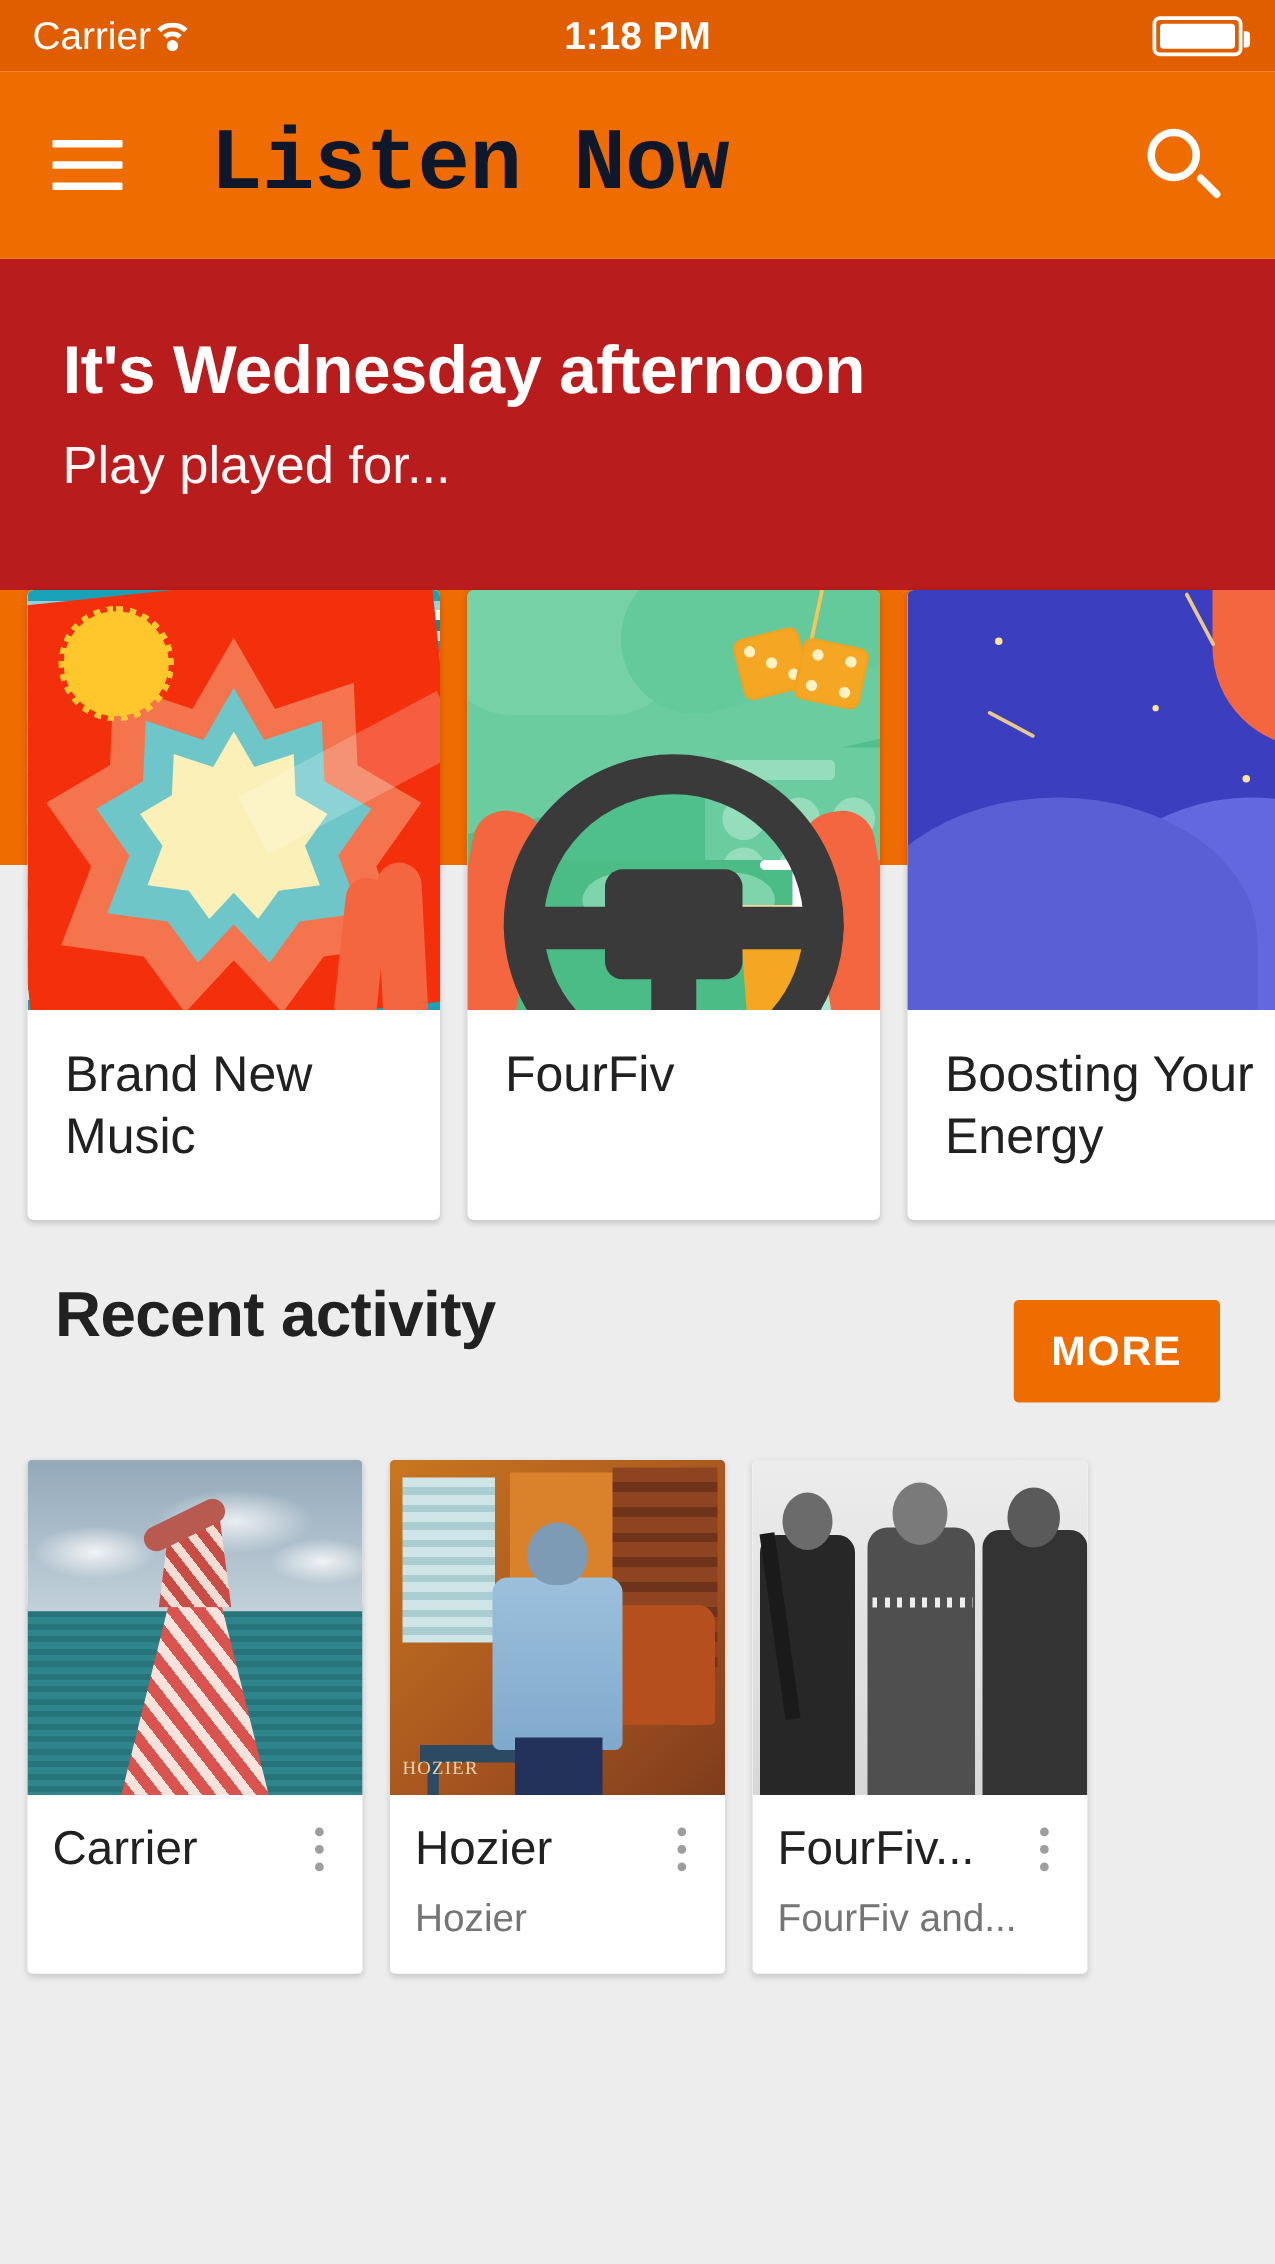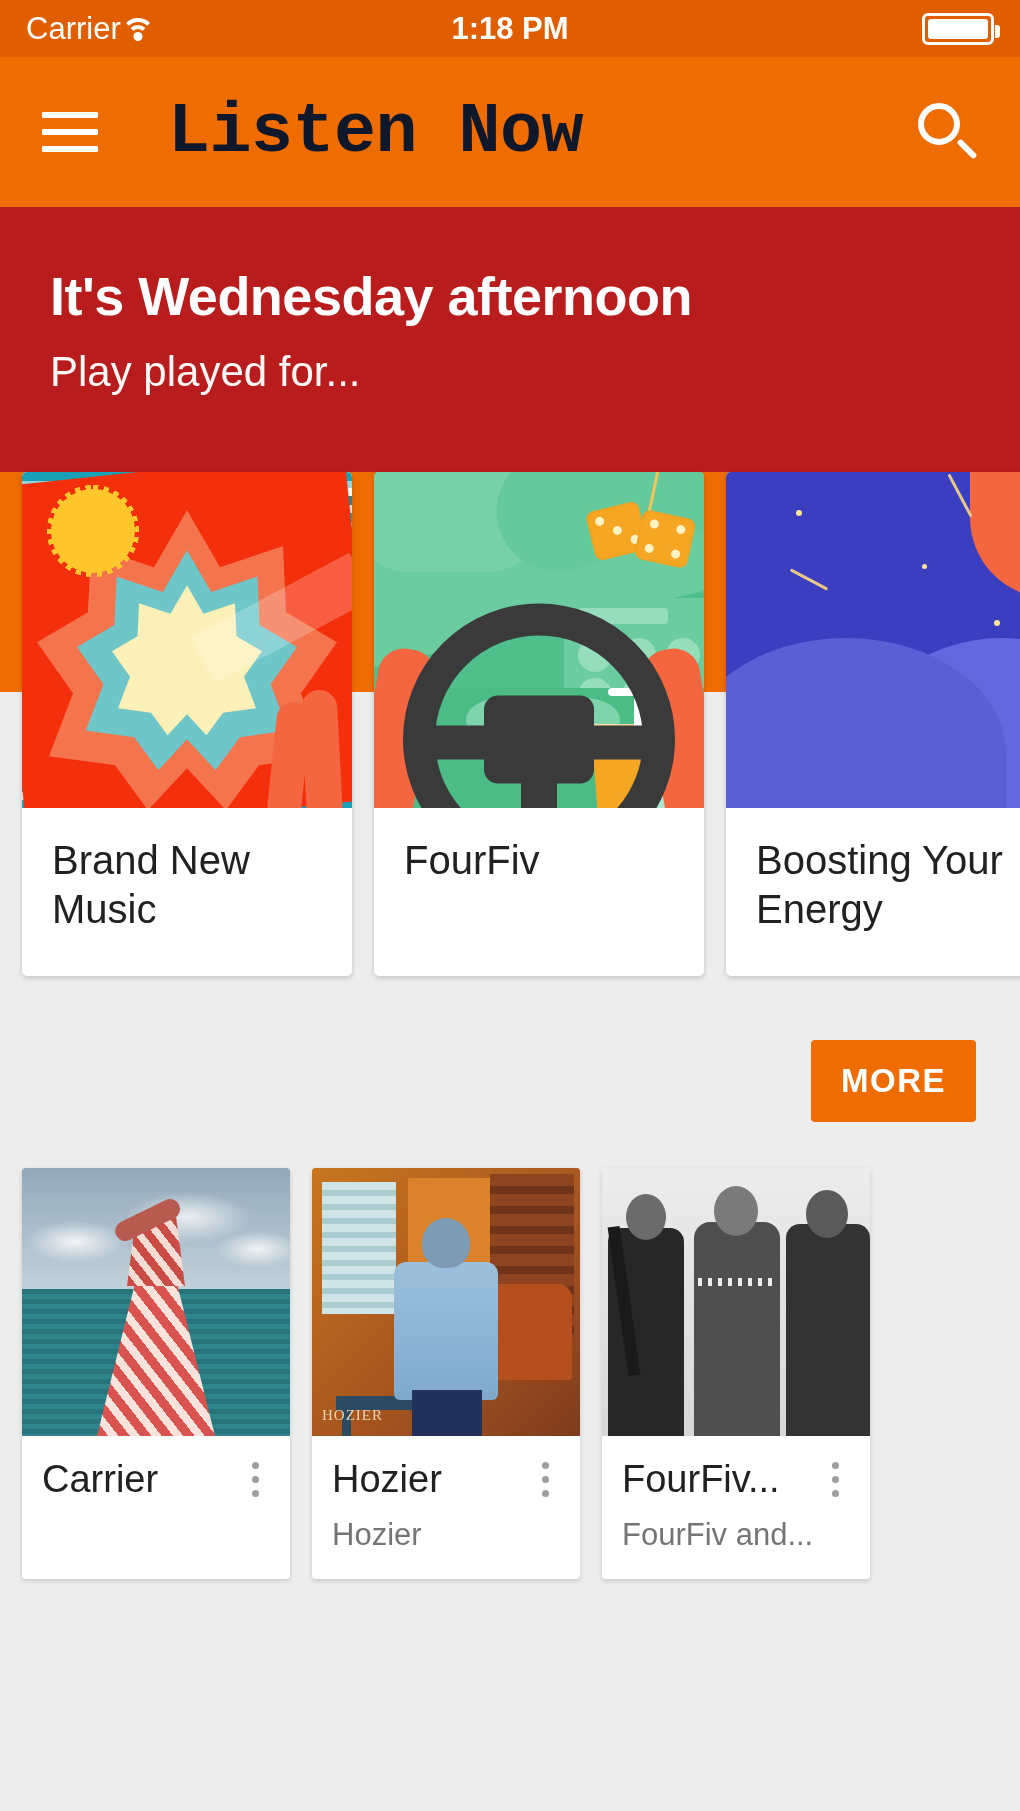--- a/index.html
+++ b/index.html
@@ -397,20 +397,21 @@
         <span class="bst-shoot" style="left:210px;top:22px;width:48px;transform:rotate(62deg);"></span>
       </div>
       <div class="sit-label">Boosting Your Energy</div>
     </div>
 
   </div>
 </div>
 
 <div class="recent-header">
   <div class="recent-texts">
+    <div class="recent-title">Recent activity</div>
   </div>
   <button class="more-btn">MORE</button>
 </div>
 
 <div class="albums">
 
   <div class="album-card">
     <div class="album-art art-singles">
       <div class="sg-clouds"></div>
       <div class="sg-sea"></div>

